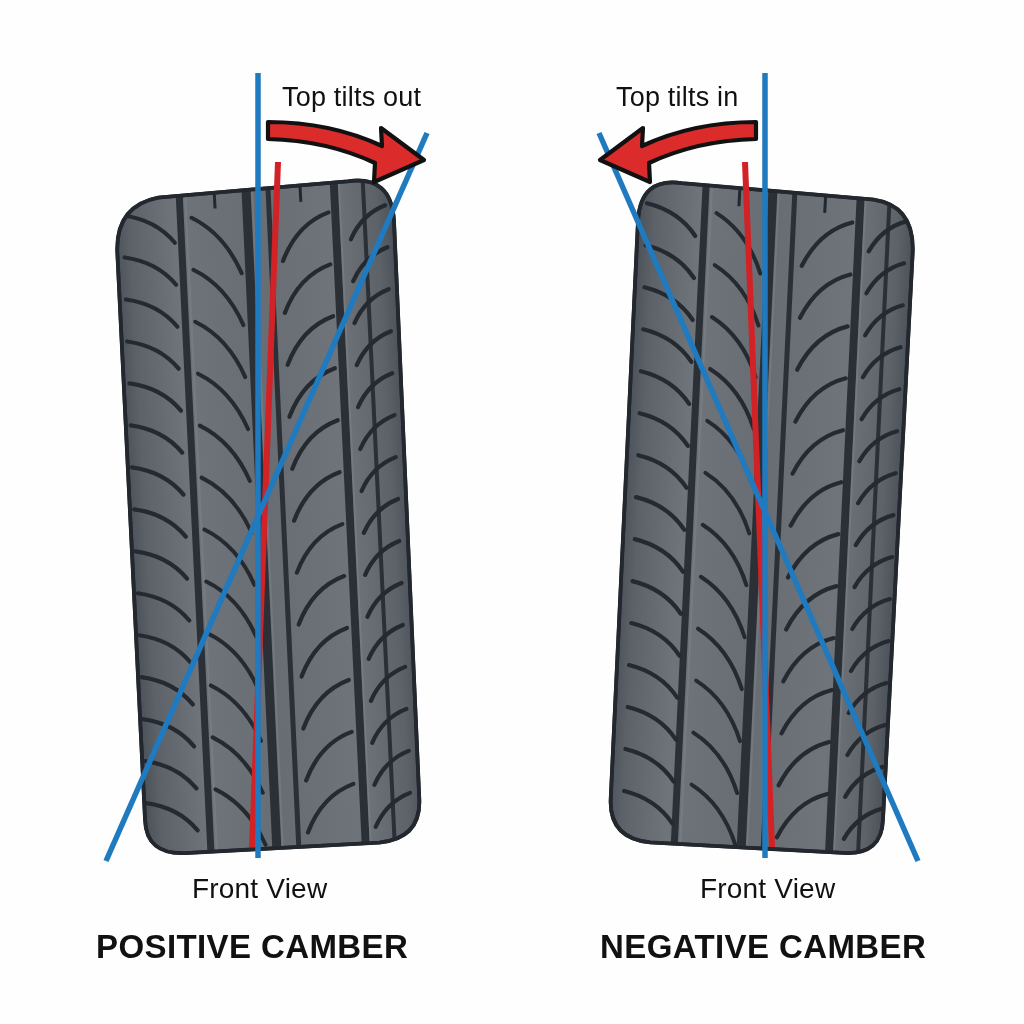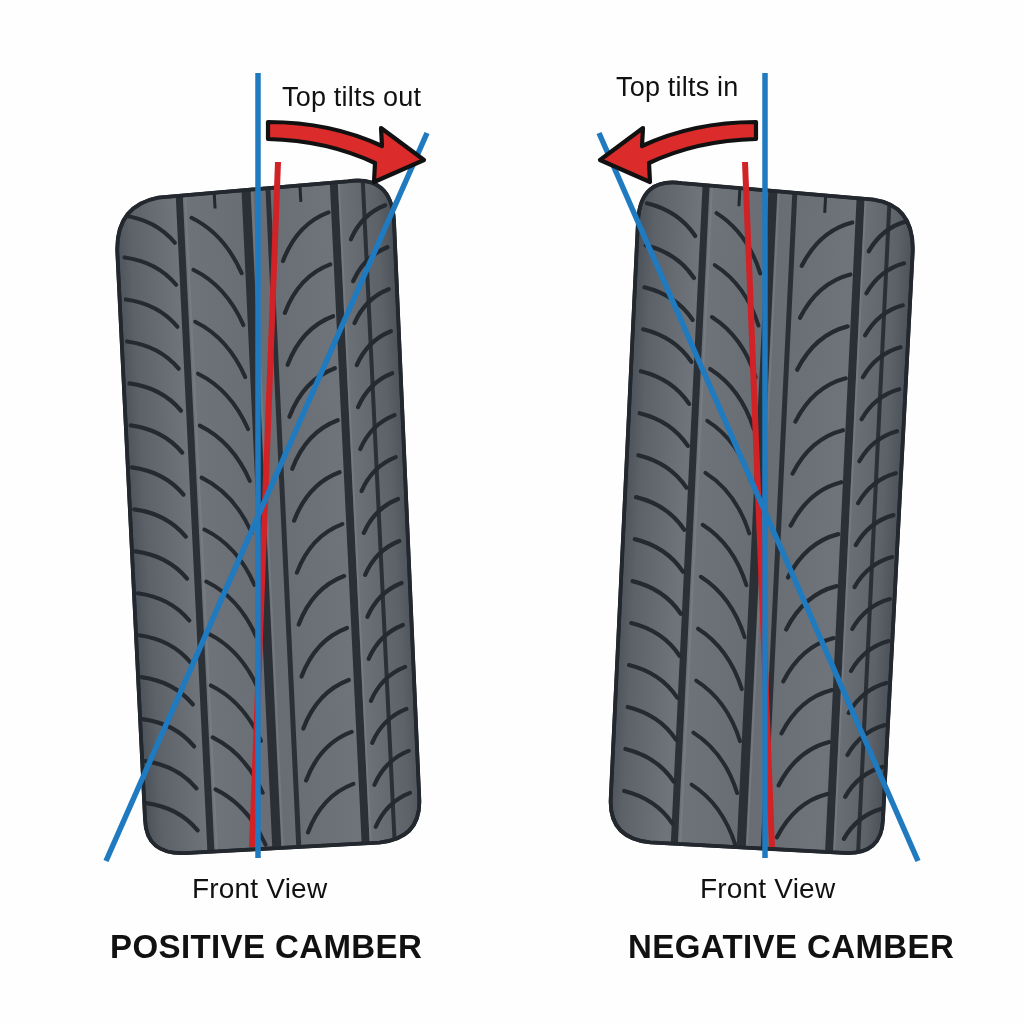--- a/index.html
+++ b/index.html
@@ -305,23 +305,23 @@
              L 643 128
              L 600 160
              L 650 182
              L 649 163
              C 679 149 712 140 756 139
              Z" fill="#dc2b2b" stroke="#111111" stroke-width="4.2" stroke-linejoin="round"></path>
   </svg>
 
   <div class="lbl tilt-lbl" style="left:282px;top:82px;">Top tilts out</div>
 
-  <div class="lbl tilt-lbl" style="left:616px;top:72px;">Top tilts in</div>
+  <div class="lbl tilt-lbl" style="left:616px;top:82px;">Top tilts in</div>
 
   <div class="lbl front-lbl" style="left:192px;top:873px;">Front View</div>
 
   <div class="lbl front-lbl" style="left:700px;top:873px;">Front View</div>
 
-  <div class="lbl camber-lbl" style="left:110px;top:928px;">POSITIVE CAMBER</div>
-
-  <div class="lbl camber-lbl" style="left:628px;top:928px;">NEGATIVE CAMBER</div>
+  <div class="lbl camber-lbl" style="left:96px;top:928px;">POSITIVE CAMBER</div>
+
+  <div class="lbl camber-lbl" style="left:600px;top:928px;">NEGATIVE CAMBER</div>
 
 </div>
 
 </body></html>

